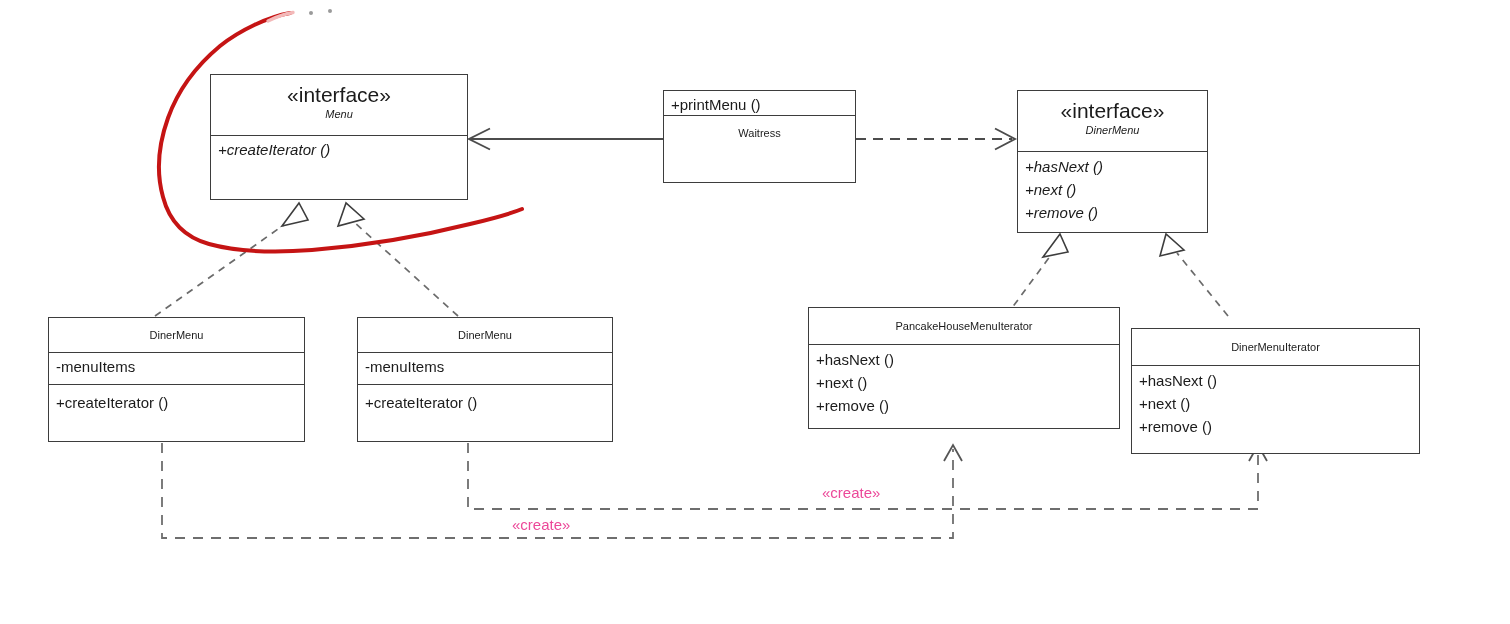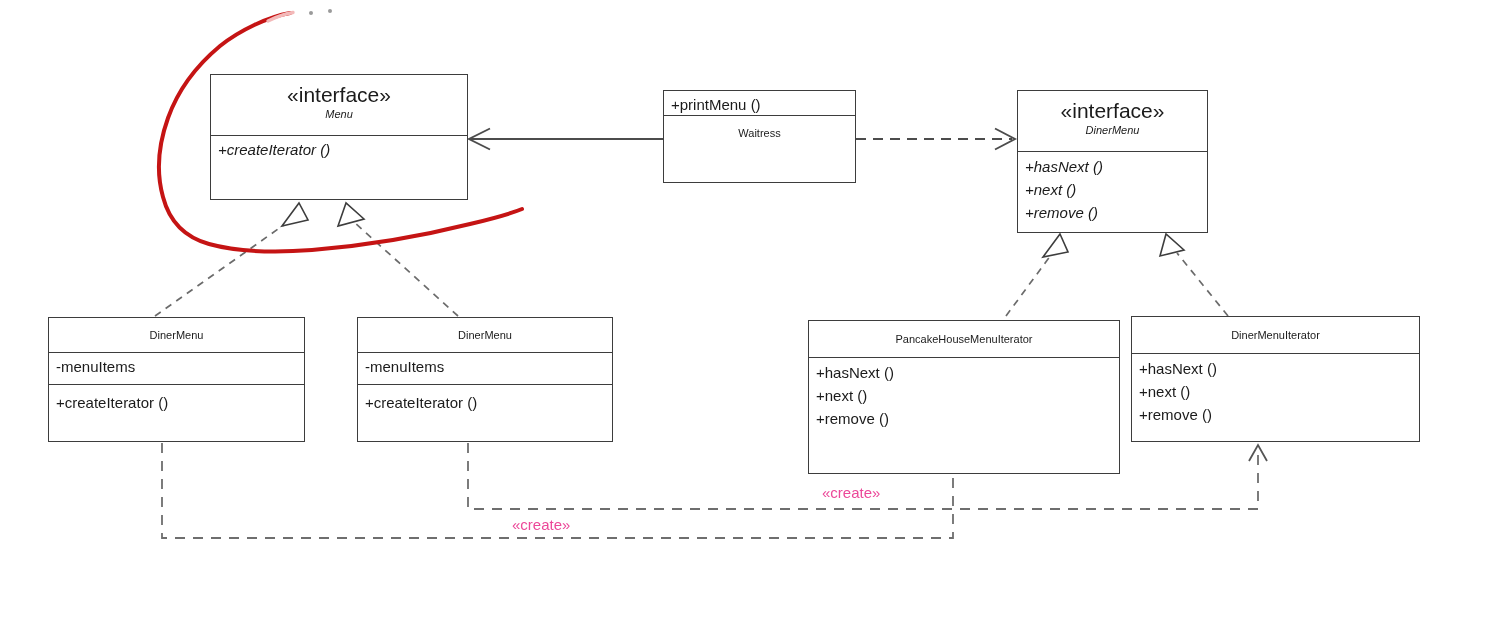--- a/index.html
+++ b/index.html
@@ -153,32 +153,32 @@
       <div class="classname">DinerMenu</div>
     </div>
     <div class="cmp cmp-members" style="height:32px;">
       <div class="member">-menuItems</div>
     </div>
     <div class="cmp cmp-members" style="padding-top:7px;">
       <div class="member">+createIterator ()</div>
     </div>
   </div>
 
-  <div class="uml-box" style="left:808px; top:320px; width:312px; height:154px;">
+  <div class="uml-box" style="left:808px; top:307px; width:312px; height:122px;">
     <div class="cmp cmp-title" style="height:36px;">
       <div class="classname">PancakeHouseMenuIterator</div>
     </div>
     <div class="cmp cmp-members lh23">
       <div class="member">+hasNext ()</div>
       <div class="member">+next ()</div>
       <div class="member">+remove ()</div>
     </div>
   </div>
 
-  <div class="uml-box" style="left:1131px; top:316px; width:289px; height:126px;">
+  <div class="uml-box" style="left:1131px; top:328px; width:289px; height:126px;">
     <div class="cmp cmp-title" style="height:36px;">
       <div class="classname">DinerMenuIterator</div>
     </div>
     <div class="cmp cmp-members lh23">
       <div class="member">+hasNext ()</div>
       <div class="member">+next ()</div>
       <div class="member">+remove ()</div>
     </div>
   </div>
 

